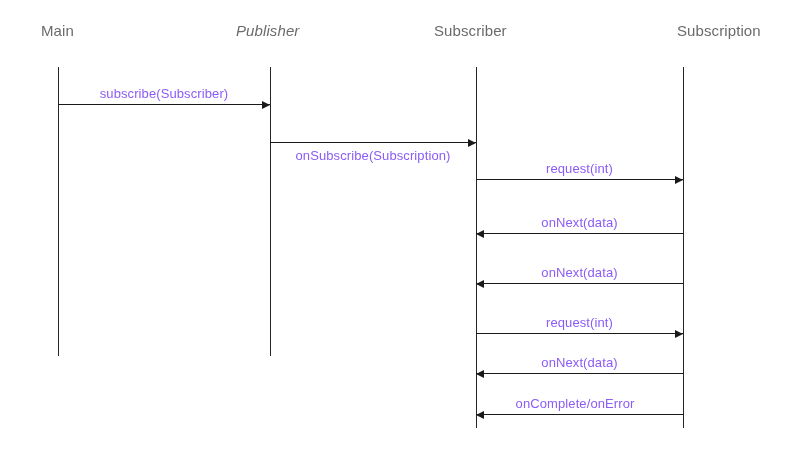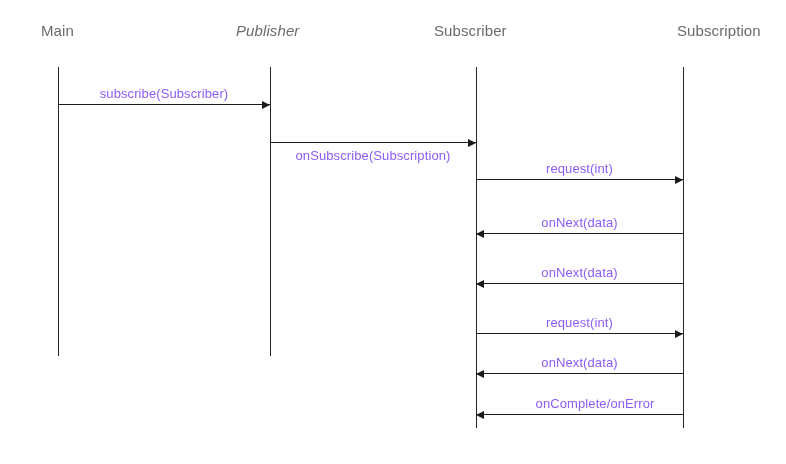--- a/index.html
+++ b/index.html
@@ -117,16 +117,16 @@
         <div class="msg-label" style="left: 103.5px; top: -18px;">request(int)</div>
       </div>
       <div class="message" style="left: 476px; top: 373px; width: 207px;">
         <div class="msg-line" style="width: 207px;"></div>
         <div class="arrowhead left" style="left: 0px;"></div>
         <div class="msg-label" style="left: 103.5px; top: -18px;">onNext(data)</div>
       </div>
       <div class="message" style="left: 476px; top: 414px; width: 207px;">
         <div class="msg-line" style="width: 207px;"></div>
         <div class="arrowhead left" style="left: 0px;"></div>
-        <div class="msg-label" style="left: 119px; top: -18px;">onComplete/onError</div>
+        <div class="msg-label" style="left: 99px; top: -18px;">onComplete/onError</div>
       </div>
     </div>
 </div>
 
 </body></html>

